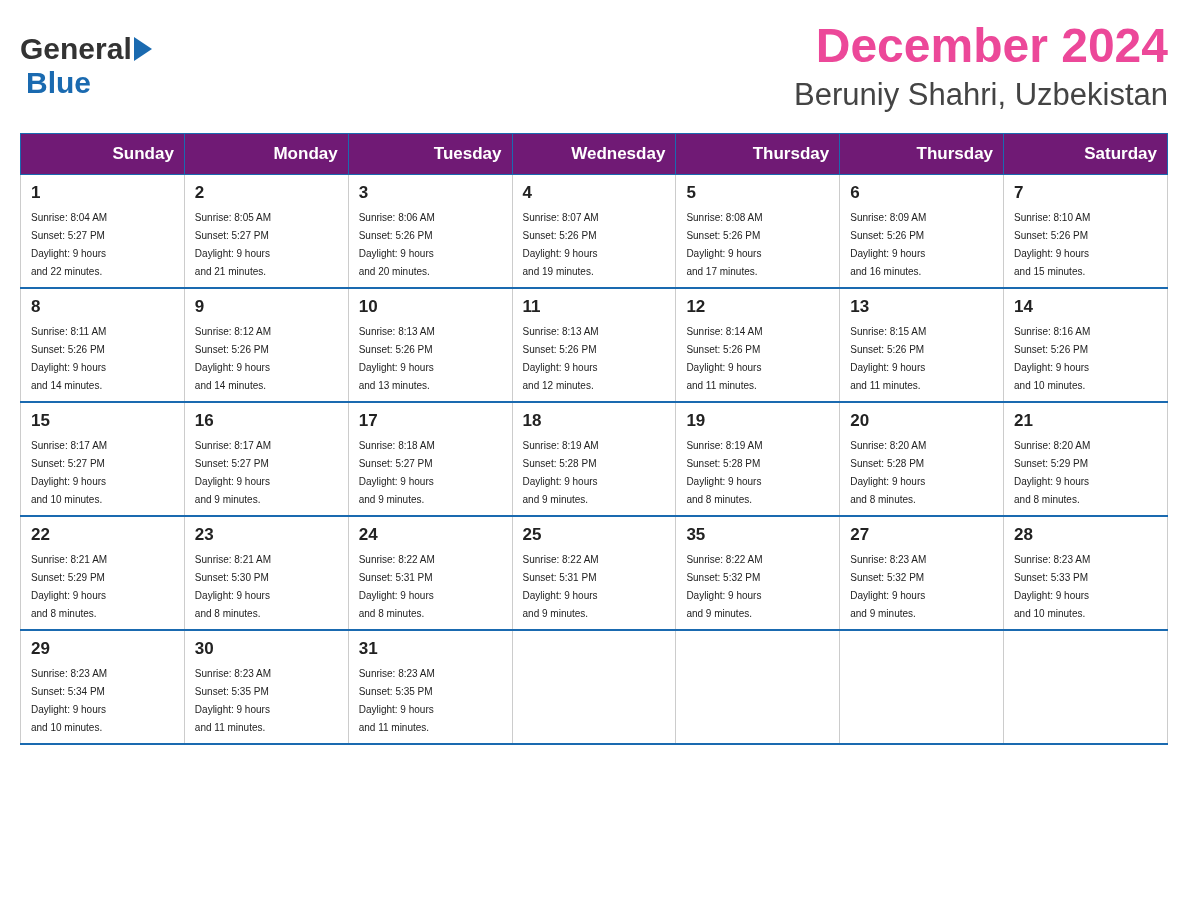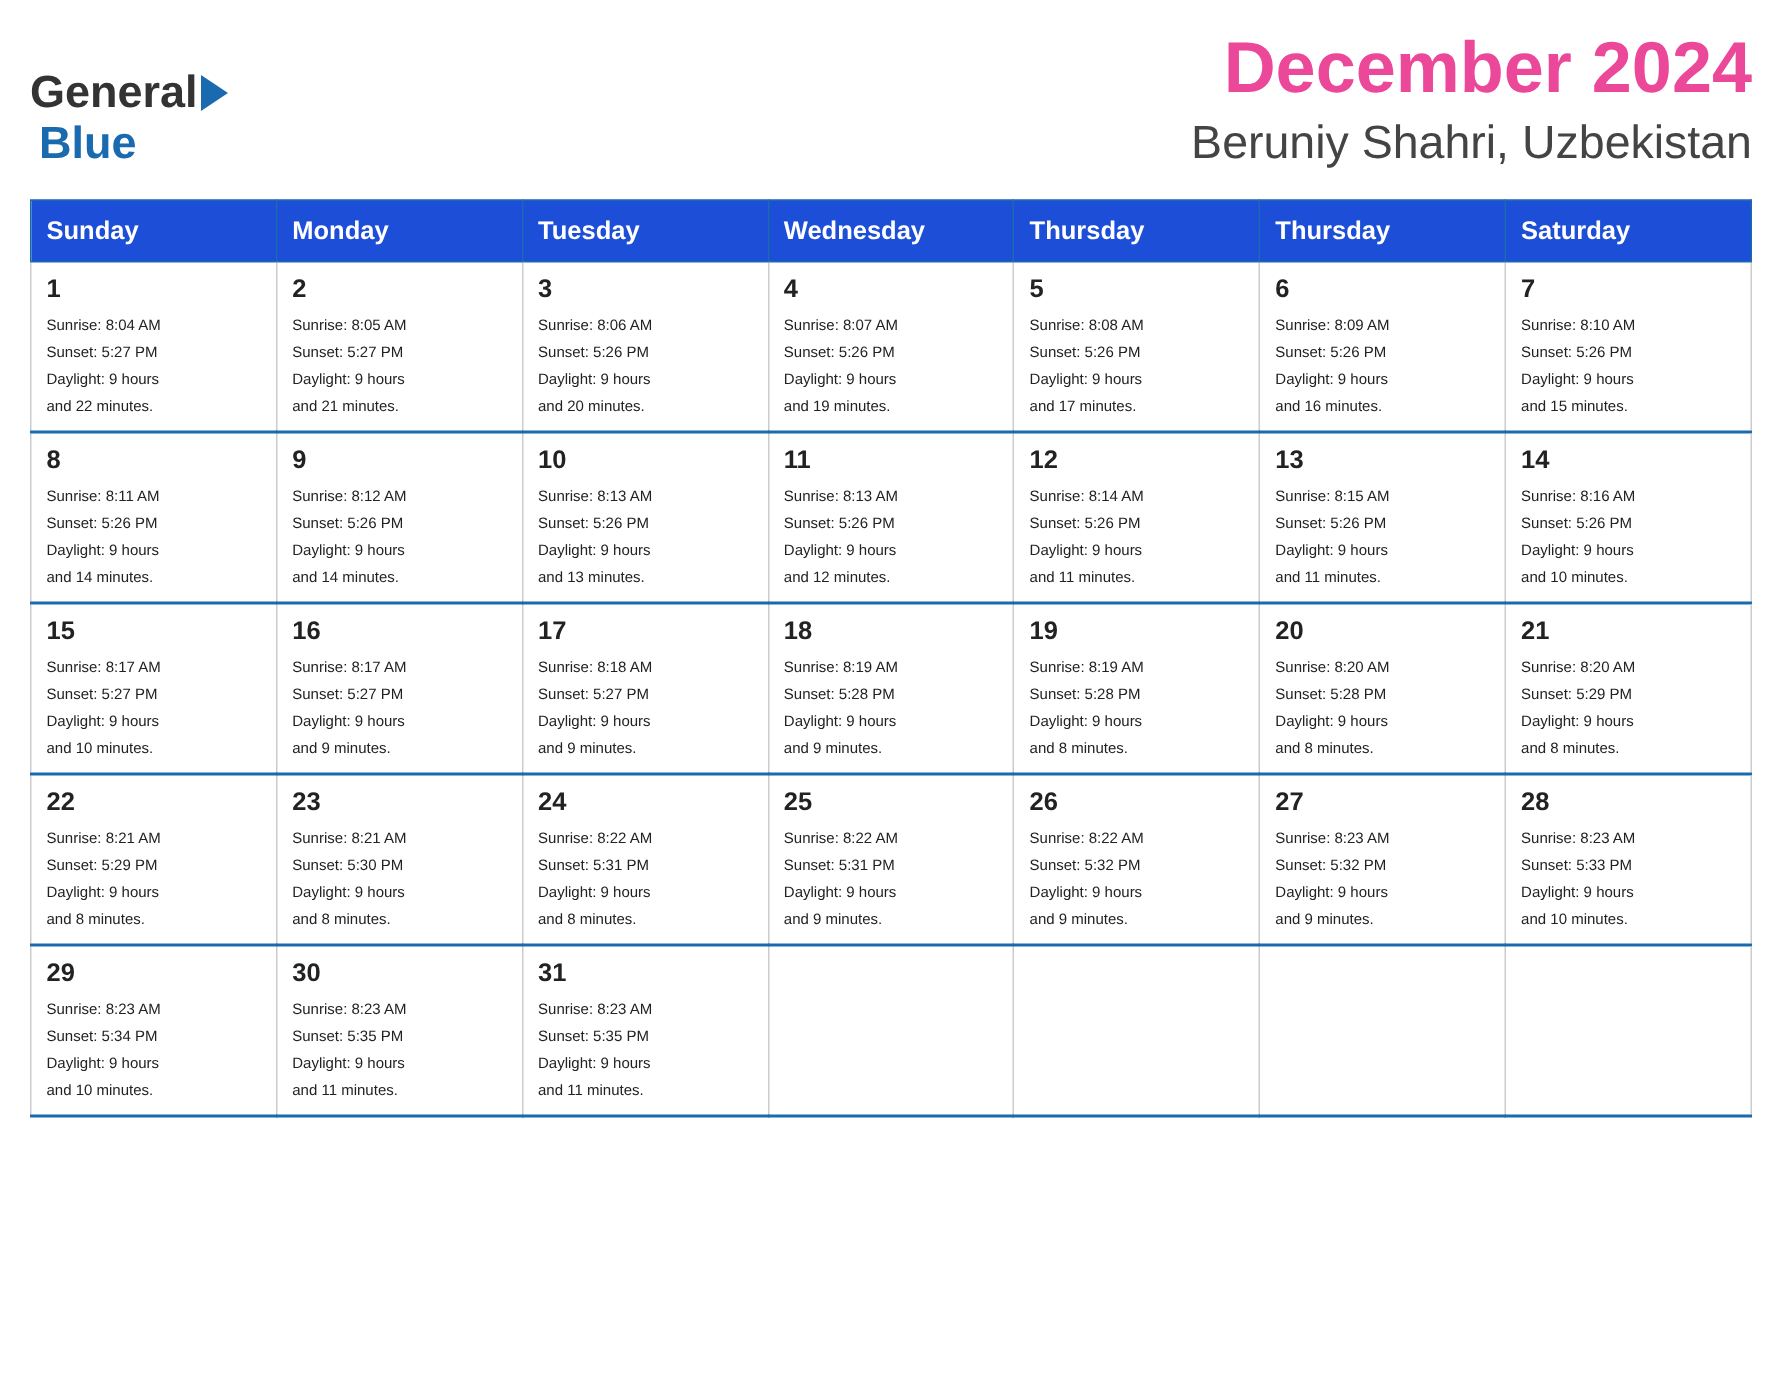--- a/index.html
+++ b/index.html
@@ -6,21 +6,21 @@
     body {
       font-family: Arial, sans-serif;
       background: #fff;
       padding: 20px;
       width: 1188px;
       min-height: 918px;
     }
     .header {
       display: flex;
       justify-content: space-between;
-      align-items: flex-end;
+      align-items: center;
       margin-bottom: 20px;
     }
     .logo {
       display: flex;
       flex-direction: column;
       align-items: flex-start;
     }
     .title-block {
       text-align: right;
     }
@@ -33,26 +33,26 @@
     .location-title {
       font-size: 31px;
       color: #444;
       margin-top: 4px;
     }
     table {
       width: 100%;
       border-collapse: collapse;
     }
     thead tr th {
-      background-color: #1d4ed8;
+      background-color: #701a75;
       color: #fff;
       font-size: 17px;
       font-weight: bold;
       padding: 10px 10px;
-      text-align: left;
+      text-align: right;
       border: 1px solid #1a6ab0;
     }
     tbody tr td {
       border: 1px solid #ccc;
       vertical-align: top;
       padding: 8px 10px;
       width: 14.28%;
       min-height: 90px;
     }
     tbody tr {
@@ -231,21 +231,21 @@
       </td>
         <td>
         <span class="day-number">24</span>
         <span class="day-info">Sunrise: 8:22 AM<br>Sunset: 5:31 PM<br>Daylight: 9 hours<br>and 8 minutes.</span>
       </td>
         <td>
         <span class="day-number">25</span>
         <span class="day-info">Sunrise: 8:22 AM<br>Sunset: 5:31 PM<br>Daylight: 9 hours<br>and 9 minutes.</span>
       </td>
         <td>
-        <span class="day-number">26</span>
+        <span class="day-number">35</span>
         <span class="day-info">Sunrise: 8:22 AM<br>Sunset: 5:32 PM<br>Daylight: 9 hours<br>and 9 minutes.</span>
       </td>
         <td>
         <span class="day-number">27</span>
         <span class="day-info">Sunrise: 8:23 AM<br>Sunset: 5:32 PM<br>Daylight: 9 hours<br>and 9 minutes.</span>
       </td>
         <td>
         <span class="day-number">28</span>
         <span class="day-info">Sunrise: 8:23 AM<br>Sunset: 5:33 PM<br>Daylight: 9 hours<br>and 10 minutes.</span>
       </td>

